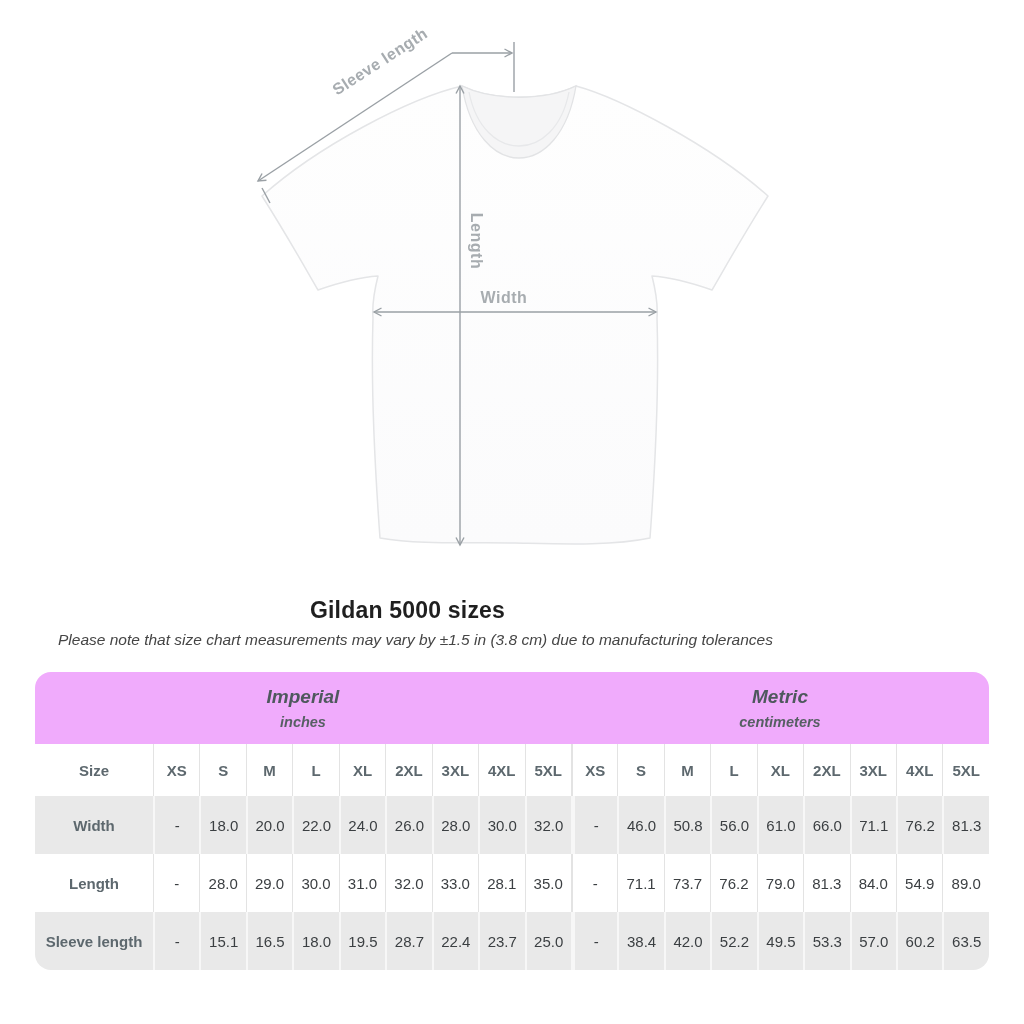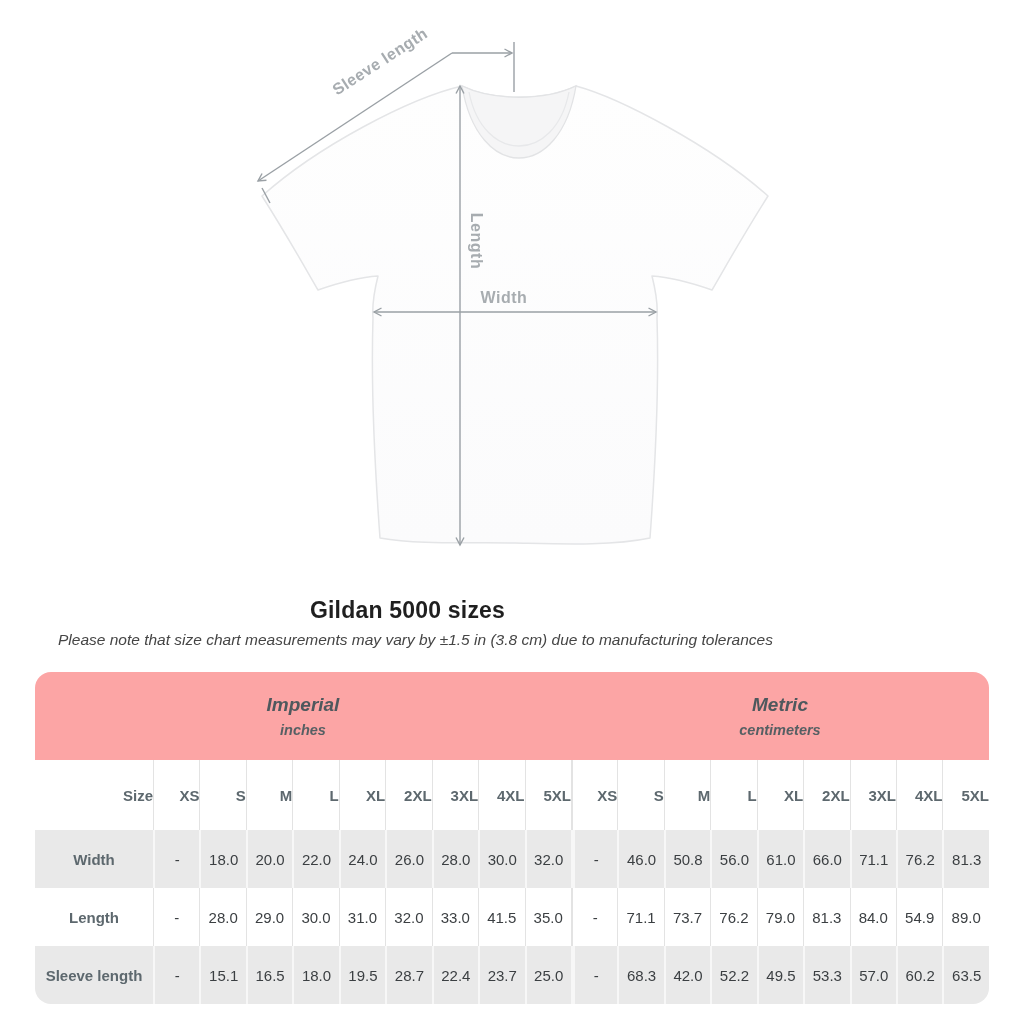--- a/index.html
+++ b/index.html
@@ -22,27 +22,27 @@
   .table-wrap{
     position:absolute;top:672px;left:35px;width:954px;
     border-radius:16px;overflow:hidden;background:#ffffff;
   }
   table.size-chart{
     width:954px;border-collapse:separate;border-spacing:0;table-layout:fixed;
   }
   col.c-label{width:118px;}
   
   tr.band th{
-    background:#fca5a5;height:88px;vertical-align:middle;padding:0;
+    background:#f0abfc;height:72px;vertical-align:middle;padding:0;
   }
   .g-name{font-size:19px;font-weight:700;font-style:italic;color:#4e585d;}
   .g-unit{margin-top:6px;font-size:14.5px;font-style:italic;color:#565f63;}
   
   tr.sizes th{
-    background:#ffffff;height:70px;vertical-align:middle;text-align:right;
+    background:#ffffff;height:52px;vertical-align:middle;text-align:center;
     font-size:15px;font-weight:700;color:#5d686e;padding:0;
     border-left:1px solid #e3e3e3;
   }
   tr.sizes th:first-child{border-left:none;}
   tr.sizes th.div{border-left-width:2px;}
   
   tbody td,tbody th[scope=row]{
     height:58px;vertical-align:middle;text-align:center;padding:0;
     font-size:15px;
   }
@@ -172,21 +172,21 @@
         </tr>
         <tr class="white">
           <th scope="row">Length</th>
           <td>-</td>
           <td>28.0</td>
           <td>29.0</td>
           <td>30.0</td>
           <td>31.0</td>
           <td>32.0</td>
           <td>33.0</td>
-          <td>41.5</td>
+          <td>28.1</td>
           <td>35.0</td>
           <td class="div">-</td>
           <td>71.1</td>
           <td>73.7</td>
           <td>76.2</td>
           <td>79.0</td>
           <td>81.3</td>
           <td>84.0</td>
           <td>54.9</td>
           <td>89.0</td>
@@ -196,21 +196,21 @@
           <td>-</td>
           <td>15.1</td>
           <td>16.5</td>
           <td>18.0</td>
           <td>19.5</td>
           <td>28.7</td>
           <td>22.4</td>
           <td>23.7</td>
           <td>25.0</td>
           <td class="div">-</td>
-          <td>68.3</td>
+          <td>38.4</td>
           <td>42.0</td>
           <td>52.2</td>
           <td>49.5</td>
           <td>53.3</td>
           <td>57.0</td>
           <td>60.2</td>
           <td>63.5</td>
         </tr>
       </tbody>
     </table>

